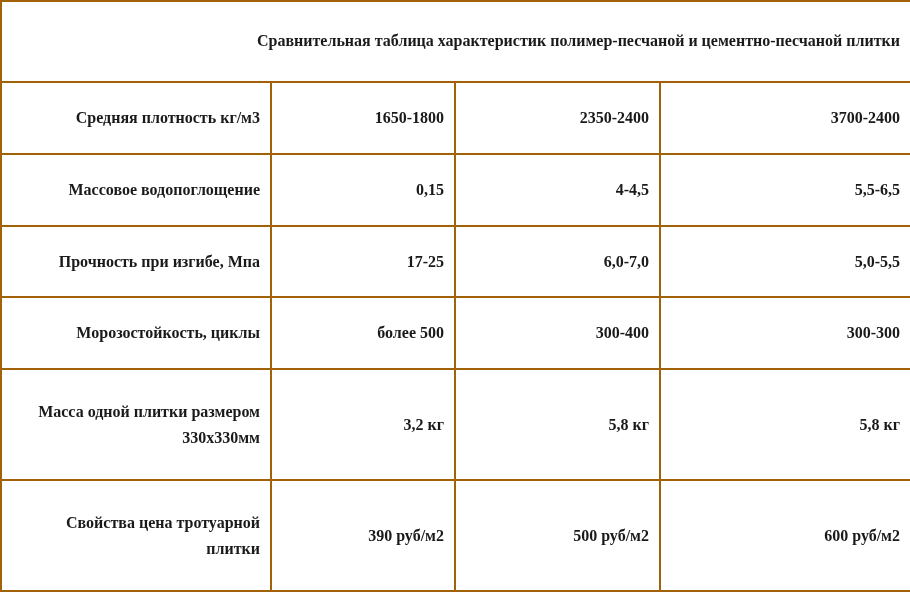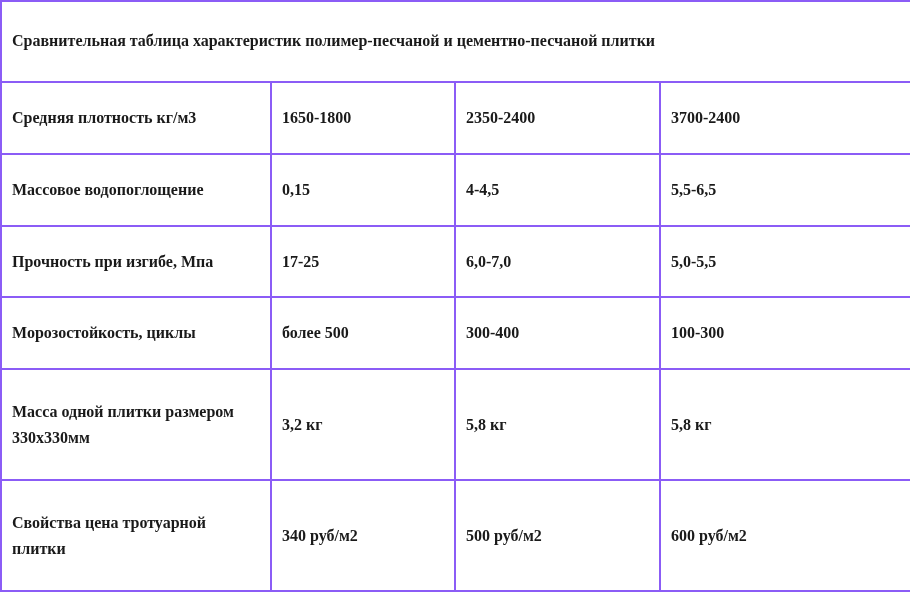--- a/index.html
+++ b/index.html
@@ -6,22 +6,22 @@
   body { width:910px; height:592px; overflow:hidden; }
   table {
     border-collapse: collapse;
     width: 910px;
     height: 592px;
     table-layout: fixed;
     font-family: "Liberation Serif", serif;
     color: #1a1a1a;
   }
   td, th {
-    border: 2px solid #8b5cf6;
-    text-align: left;
+    border: 2px solid #a16207;
+    text-align: right;
     vertical-align: middle;
     padding: 2px 10px;
     font-size: 16px;
     line-height: 26px;
   }
   th { font-weight: bold; }
   .title-row th { height: 48px; font-size: 16px; }
   .header-row th { height: 72px; }
   .r { height: 48px; font-weight: bold; }
   .r2 { height: 74px; font-weight: bold; }
@@ -55,28 +55,28 @@
   <tr class="r">
     <td>Прочность при изгибе, Мпа</td>
     <td>17-25</td>
     <td>6,0-7,0</td>
     <td>5,0-5,5</td>
   </tr>
   <tr class="r">
     <td>Морозостойкость, циклы</td>
     <td>более 500</td>
     <td>300-400</td>
-    <td>100-300</td>
+    <td>300-300</td>
   </tr>
   <tr class="r2">
     <td>Масса одной плитки размером 330х330мм</td>
     <td>3,2 кг</td>
     <td>5,8 кг</td>
     <td>5,8 кг</td>
   </tr>
   <tr class="r2">
     <td>Свойства цена тротуарной плитки</td>
-    <td>340 руб/м2</td>
+    <td>390 руб/м2</td>
     <td>500 руб/м2</td>
     <td>600 руб/м2</td>
   </tr>
 </tbody>
   </table>
 
 </body></html>

